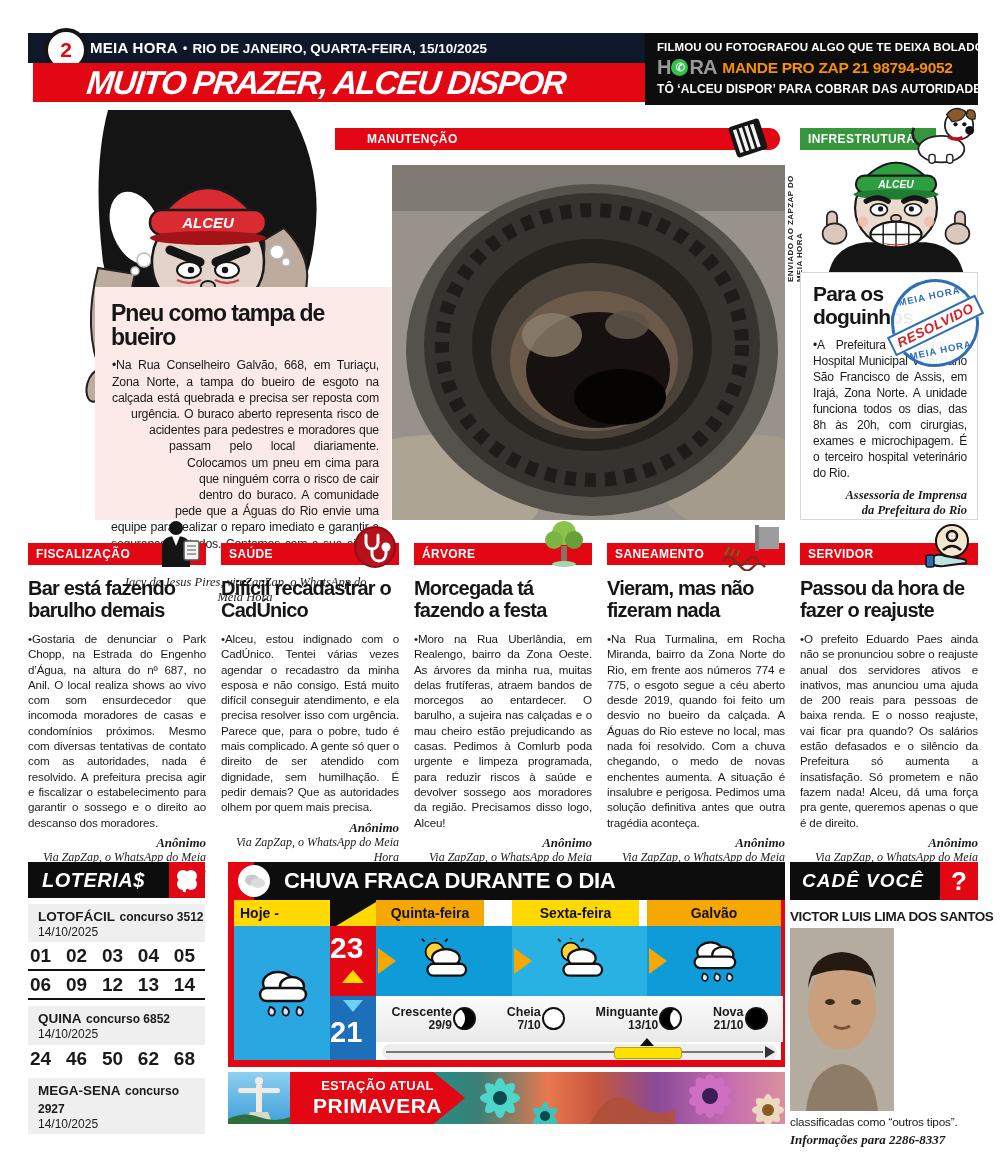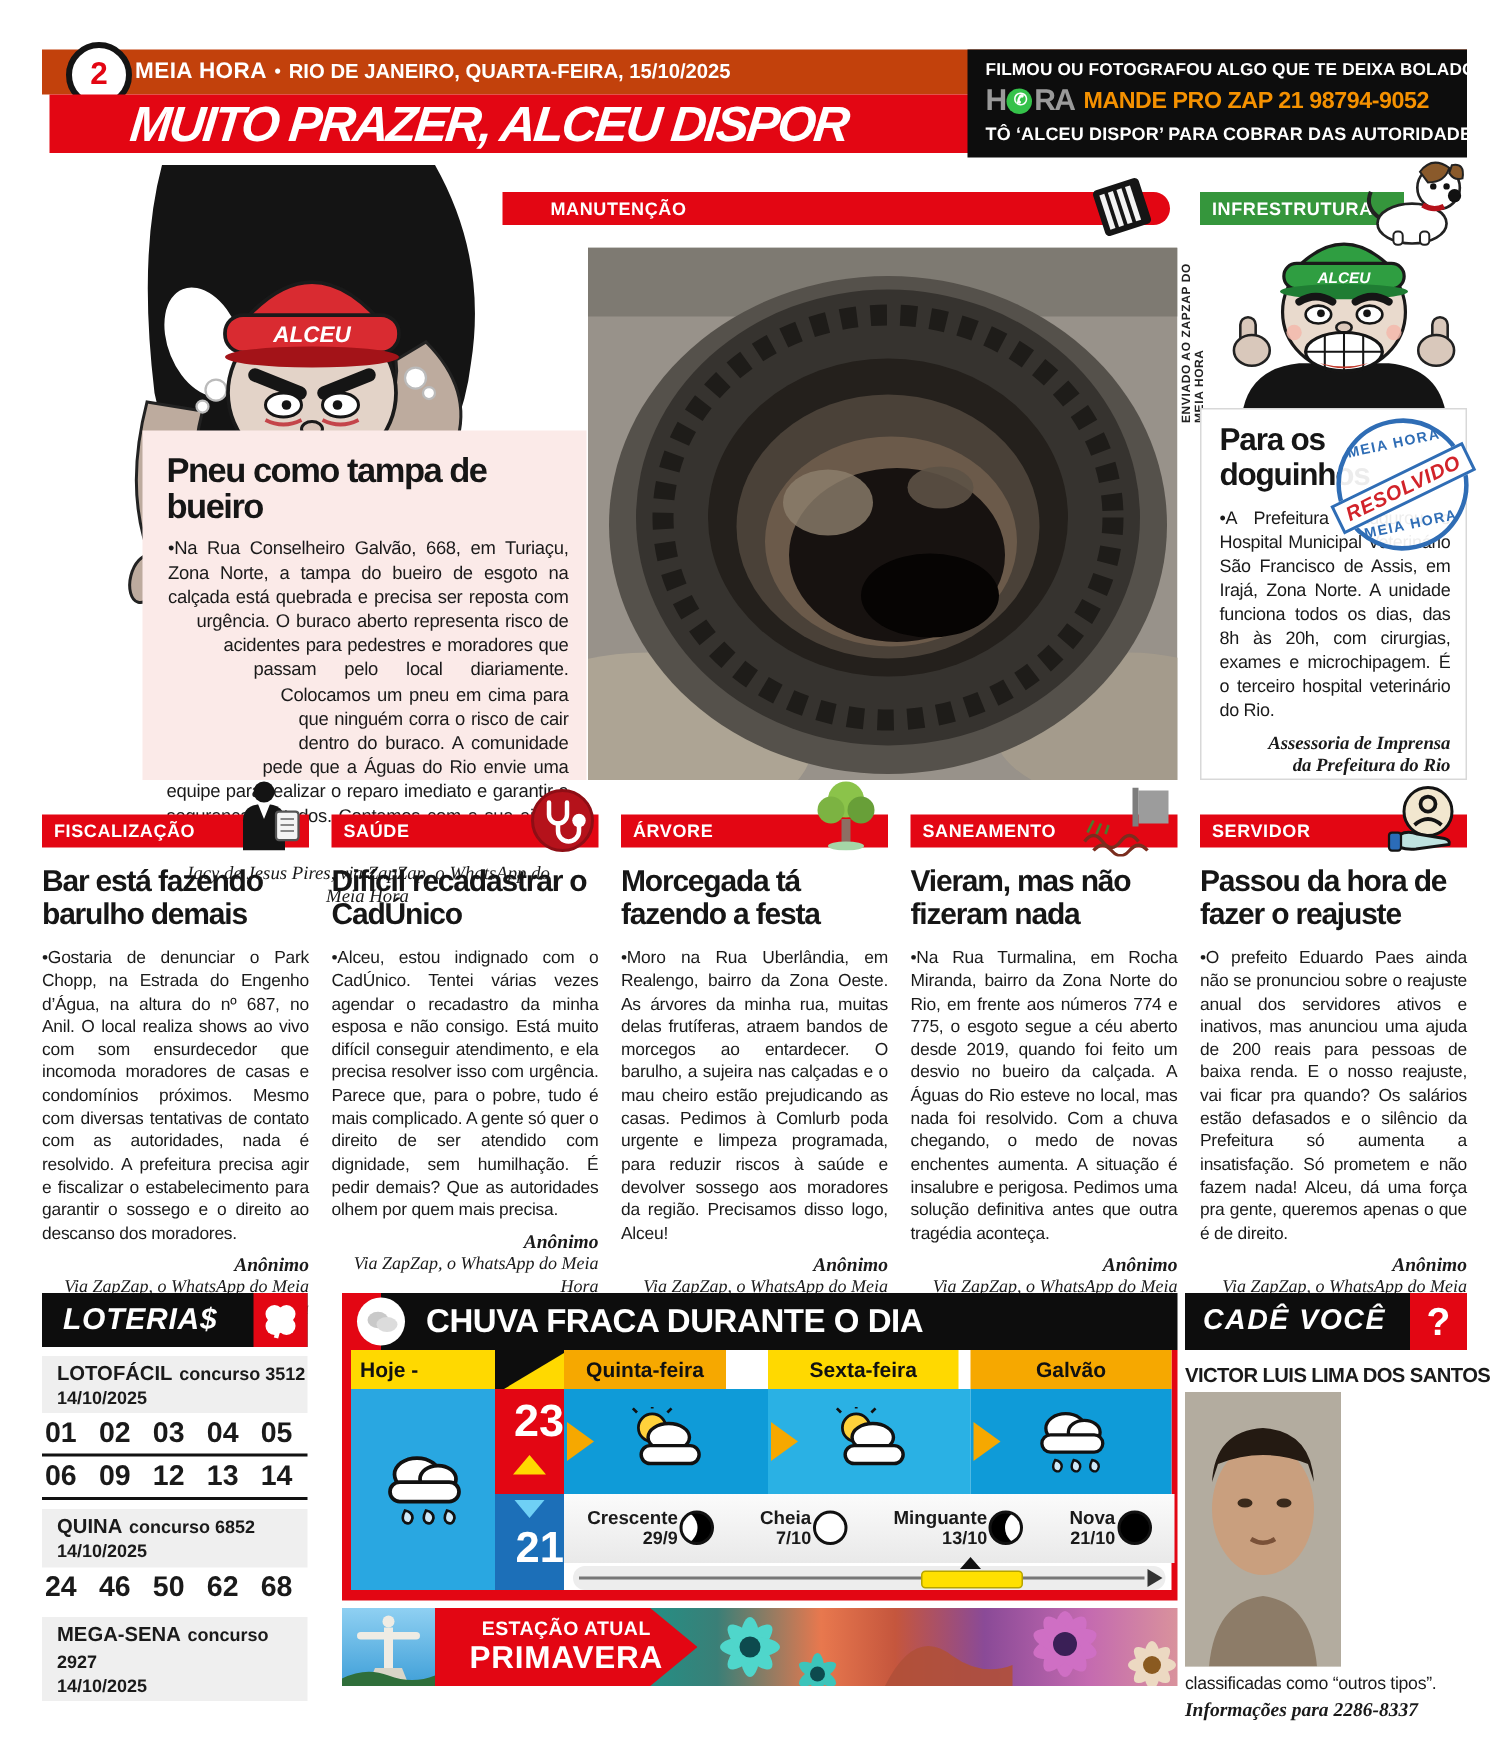--- a/index.html
+++ b/index.html
@@ -1,20 +1,20 @@
 <!DOCTYPE html>
 <html lang="pt"><head>
 <meta charset="utf-8">
 <style>
   html,body{margin:0;padding:0;background:#fff;}
   #page{position:relative;width:1007px;height:1161px;background:#fff;overflow:hidden;
         font-family:"Liberation Sans",sans-serif;color:#1a1a1a;}
   .abs{position:absolute;}
   
-  .topbar{background:#c2410c;}
+  .topbar{background:#0f172a;}
   .masthead{color:#fff;font-weight:800;font-size:15px;letter-spacing:.3px;line-height:30px;padding-left:62px;white-space:nowrap;}
   .masthead .sep{font-size:12px;padding:0 5px;position:relative;top:-1px;}
   .masthead .dateline{font-weight:700;font-size:13.5px;letter-spacing:0;}
   .pagenum{width:36px;height:36px;border-radius:50%;background:#fff;border:4px solid #141414;
            color:#e30613;font-weight:800;font-size:21px;text-align:center;line-height:36px;box-sizing:content-box;}
   .redbanner{background:#e30613;display:flex;align-items:center;}
   .redbanner span{color:#fff;font-weight:800;font-style:italic;font-size:33px;letter-spacing:-1.5px;
                   transform:skewX(-6deg);padding-left:54px;white-space:nowrap;}
   .zapbox{background:#0d0d0d;color:#fff;padding:8px 10px 6px 12px;box-sizing:border-box;}
   .zap1{font-weight:800;font-size:11.5px;letter-spacing:.1px;white-space:nowrap;}
@@ -56,35 +56,35 @@
   .col .sig .a{font-weight:700;font-size:13px;}
   .col .sig .v{font-size:12px;}
   
   .lot{width:177px;background:#fff;}
   .lot .hd{background:#0d0d0d;height:36px;position:relative;}
   .lot .hd .t{color:#fff;font-weight:800;font-style:italic;font-size:20px;letter-spacing:.5px;line-height:36px;padding-left:14px;}
   .lot .hd .clv{position:absolute;right:0;top:0;width:36px;height:36px;background:#e30613;display:flex;align-items:center;justify-content:center;}
   .lot .band{background:#efefef;padding:3px 0 3px 10px;margin-top:6px;}
   .lot .band .n{font-weight:800;font-size:13.5px;}
   .lot .band .c{font-weight:600;font-size:12px;}
-  .lot .band .d{font-weight:700;font-size:12px;line-height:1.2;}
+  .lot .band .d{font-weight:400;font-size:12px;line-height:1.2;}
   .lot .nrow{display:flex;justify-content:space-between;padding:3px 10px 2px 2px;font-weight:800;font-size:19px;}
   .lot .nrow.line{border-bottom:2px solid #111;}
   
   .wx{width:557px;height:205px;background:#fff;}
   .wx .bar{position:absolute;left:0;top:0;width:557px;height:38px;background:#0d0d0d;}
   .wx .bar .rsq{position:absolute;left:0;top:0;width:26px;height:38px;background:#e30613;}
   .wx .bar .circ{position:absolute;left:10px;top:3px;width:32px;height:32px;border-radius:50%;background:#fff;
                  display:flex;align-items:center;justify-content:center;}
   .wx .bar .t{position:absolute;left:56px;top:0;color:#fff;font-weight:800;font-size:22px;letter-spacing:-.3px;line-height:38px;white-space:nowrap;}
   .dayhd{position:absolute;top:38px;height:26px;font-weight:700;font-size:14px;line-height:26px;text-align:center;color:#111;}
   .daybody{position:absolute;top:64px;height:70px;display:flex;align-items:center;justify-content:center;}
   .oarrow{position:absolute;left:2px;top:50%;margin-top:-13px;width:0;height:0;
           border-top:13px solid transparent;border-bottom:13px solid transparent;border-left:18px solid #f6a800;}
-  .temp{position:absolute;left:102px;width:46px;text-align:right;color:#fff;font-weight:800;}
+  .temp{position:absolute;left:102px;width:46px;text-align:left;color:#fff;font-weight:800;}
   .moonstrip{position:absolute;left:148px;top:134px;width:407px;height:46px;background:linear-gradient(#fbfbfb,#e9e9e9);
              display:flex;align-items:center;justify-content:space-around;}
   .moon-item{display:flex;align-items:center;gap:1px;}
   .moon-item .lbl{text-align:right;font-weight:700;font-size:12.5px;line-height:1.15;}
   .moon-item .lbl .dt{font-weight:600;font-size:12px;}
   .moon{width:23px;height:23px;border-radius:50%;border:2px solid #111;position:relative;overflow:hidden;background:#000;box-sizing:border-box;}
   .moon.full{background:#fff;}
   .moon i{position:absolute;top:-2px;width:23px;height:23px;border-radius:50%;background:#fff;}
   .moon.cres i{left:-13px;} .moon.ming i{left:9px;}
   .slider{position:absolute;left:154px;top:182px;width:395px;height:16px;background:#ededed;border-radius:8px;}

